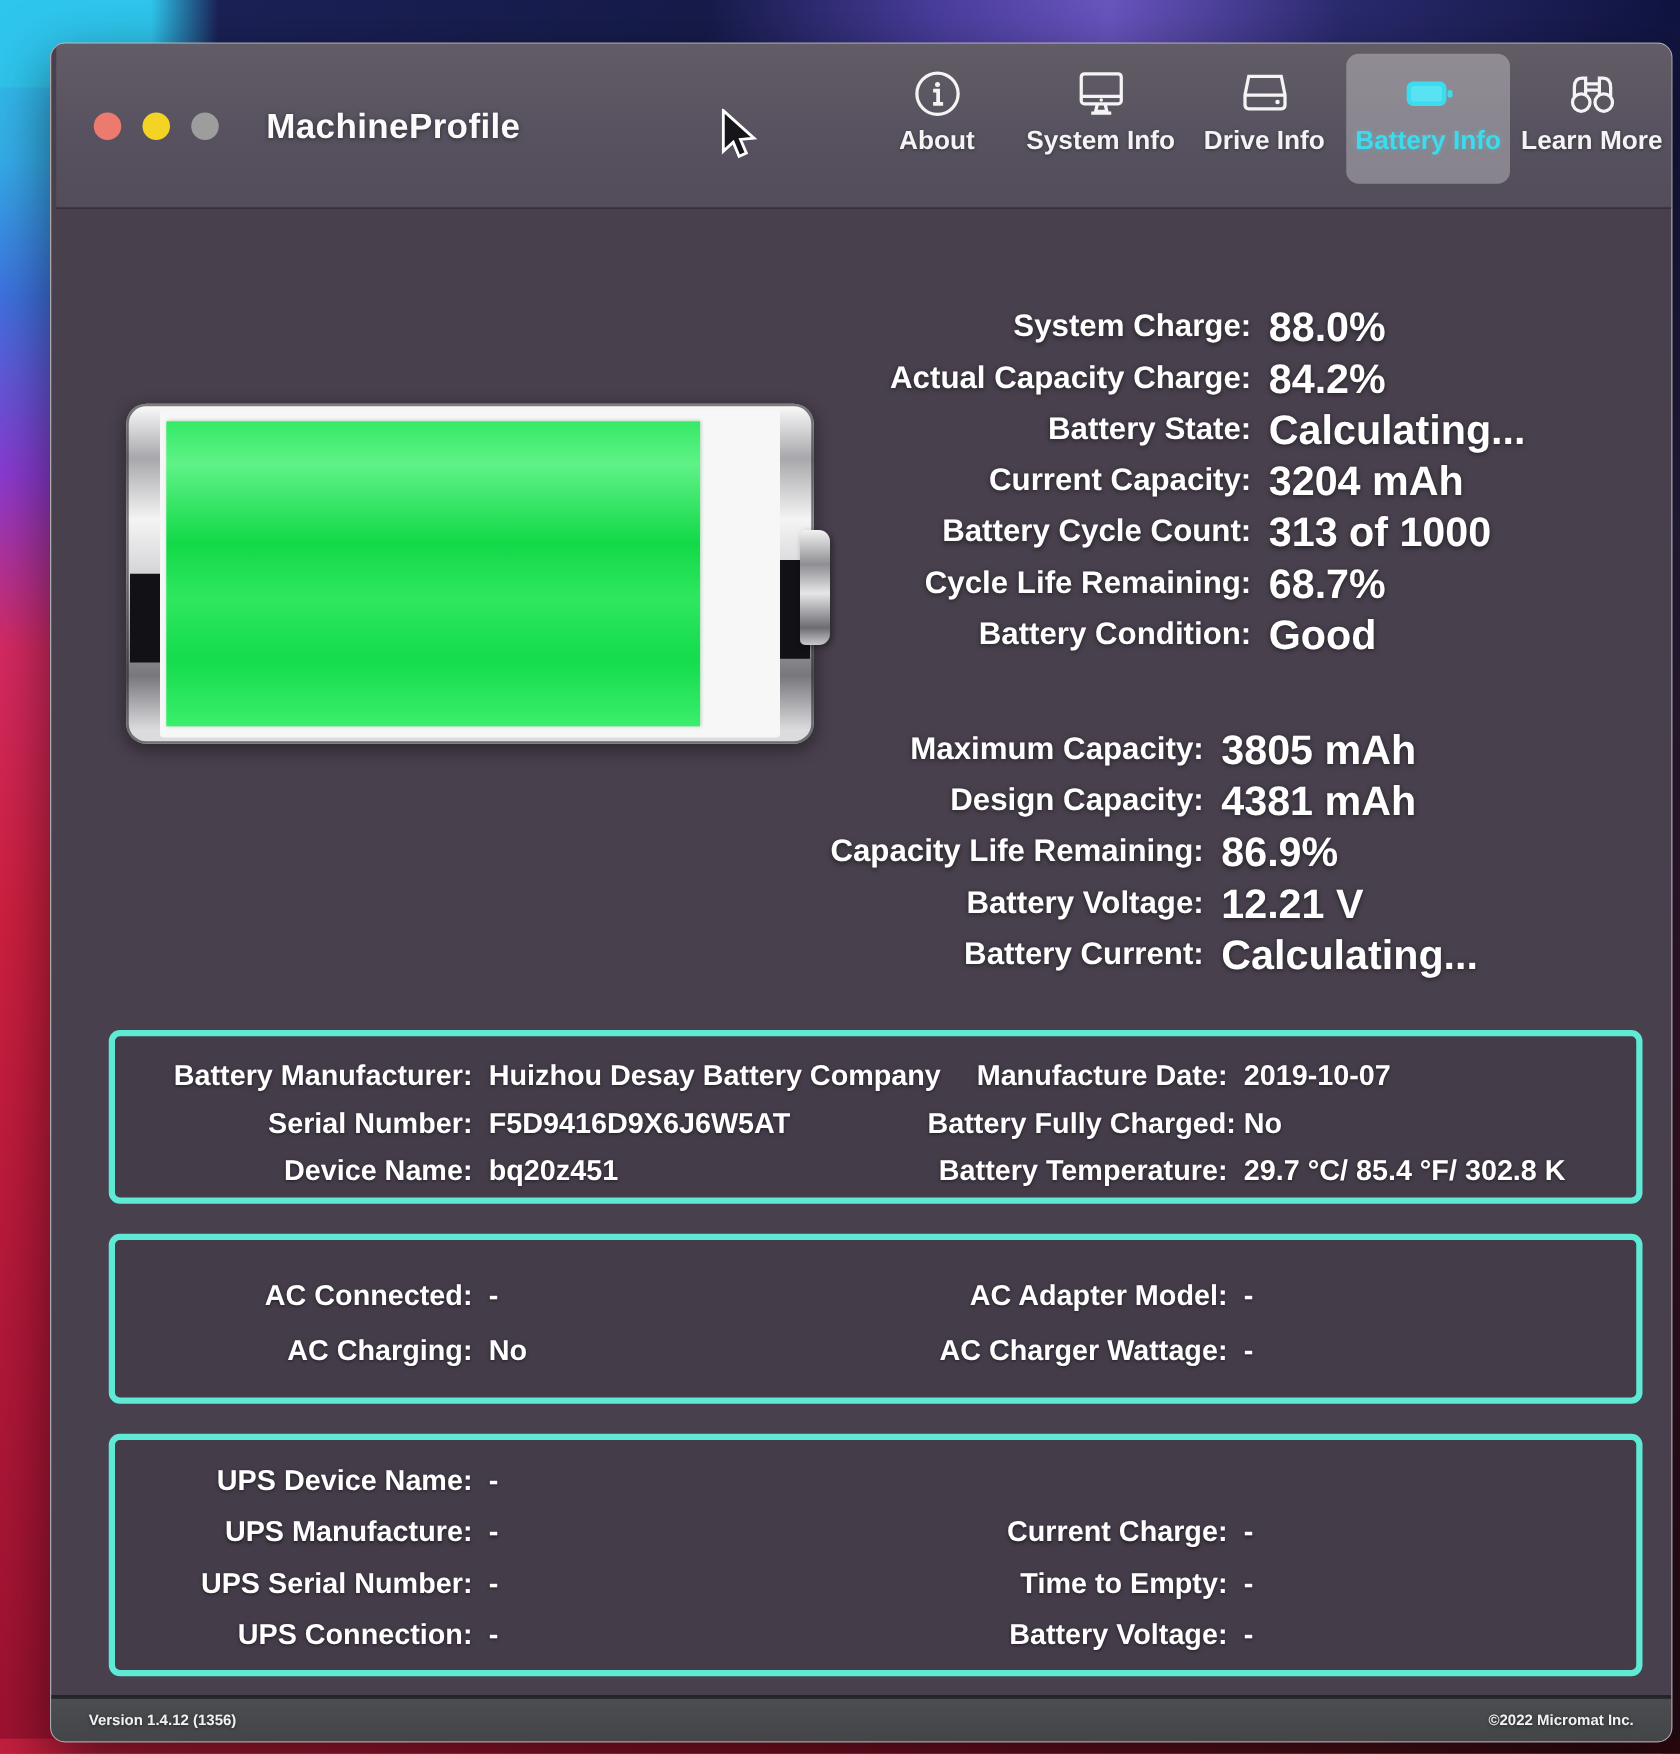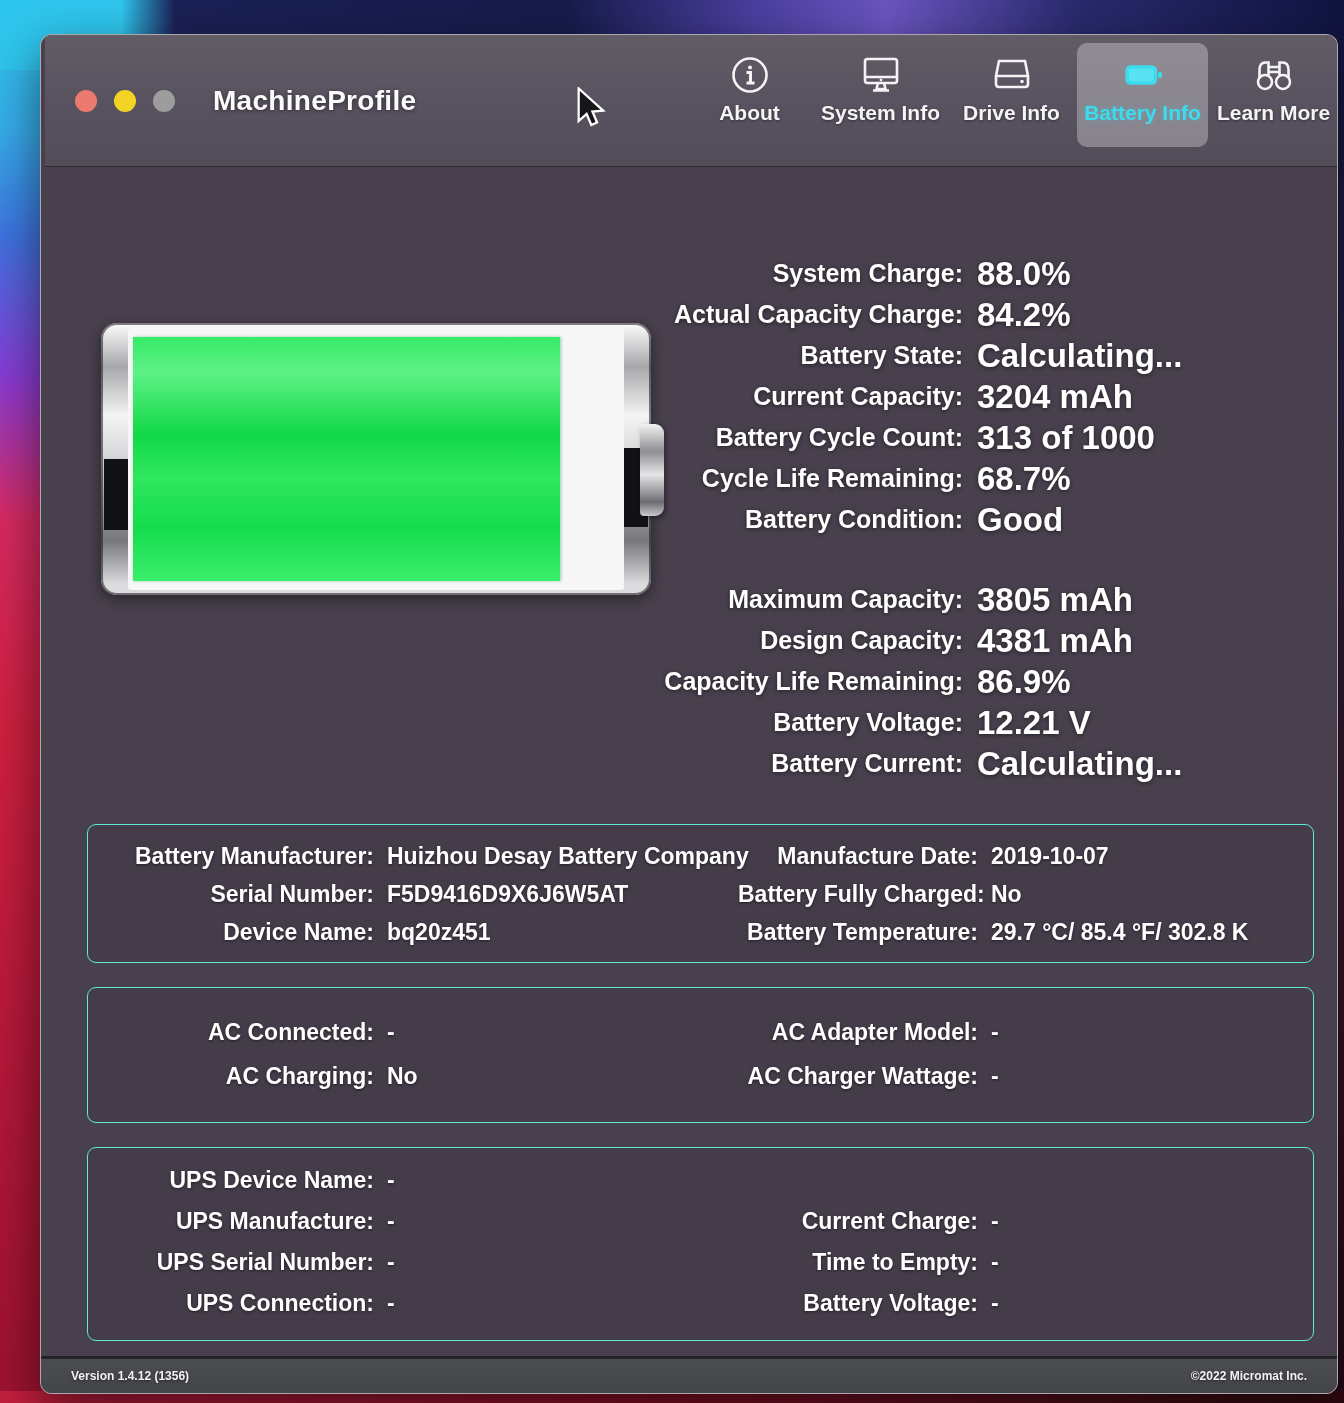--- a/index.html
+++ b/index.html
@@ -54,29 +54,29 @@
   .batt-fill { position:absolute; left:5px; top:9px; bottom:9px;
     background:linear-gradient(180deg,#35ea66 0%,#5ff287 14%,#12d948 40%,#2fe75f 58%,#14dc4d 78%,#3bee6c 100%);
     box-shadow:1px 0 3px rgba(0,120,40,.35); }
   .batt-term { position:absolute; right:-13px; top:37%; width:24px; height:34%;
     border-radius:4px 9px 9px 4px;
     background:linear-gradient(180deg,#f2f2f2 0%,#8e8e93 30%,#e6e6e8 55%,#6c6c72 85%,#c9c9cd 100%);
     box-shadow:2px 2px 5px rgba(0,0,0,.4); }
 
   
   .stats { position:absolute; left:0; width:100%; }
-  .stats1 { top:218px; } .stats2 { top:544px; }
+  .stats1 { top:206px;padding-left:38px; } .stats2 { top:544px; }
   .srow { display:flex; height:41px; align-items:center; }
   .slabel { width:922px; text-align:right; font-size:25px; font-weight:700; color:#fff;
     text-shadow:0 1px 4px rgba(0,0,0,.55); }
   .sval { margin-left:14px; font-size:33px; font-weight:700; color:#fff; white-space:nowrap;
     text-shadow:0 1px 4px rgba(0,0,0,.55); }
 
   
-  .box { position:absolute; left:46px; width:1227px; border:1px solid #5eead4; border-radius:9px;
+  .box { position:absolute; left:46px; width:1227px; border:5px solid #5eead4; border-radius:9px;
     background:rgba(10,8,12,.05); }
   .box1 { top:789px; height:139px; padding-top:12px; }
   .box2 { top:952px; height:136px; padding-top:22px; }
   .box3 { top:1112px; height:194px; padding-top:12px; }
   .brow { display:grid; grid-template-columns:286px 338px 240px 1fr; column-gap:13px; align-items:center; }
   .box1 .brow { height:38px; } .box2 .brow { height:44px; } .box3 .brow { height:41px; }
   .bl { text-align:right; font-size:23px; font-weight:700; color:#fff; white-space:nowrap;
     text-shadow:0 1px 3px rgba(0,0,0,.55); }
   .bv { text-align:left; font-size:23px; font-weight:700; color:#fff; white-space:nowrap;
     text-shadow:0 1px 3px rgba(0,0,0,.55); }

